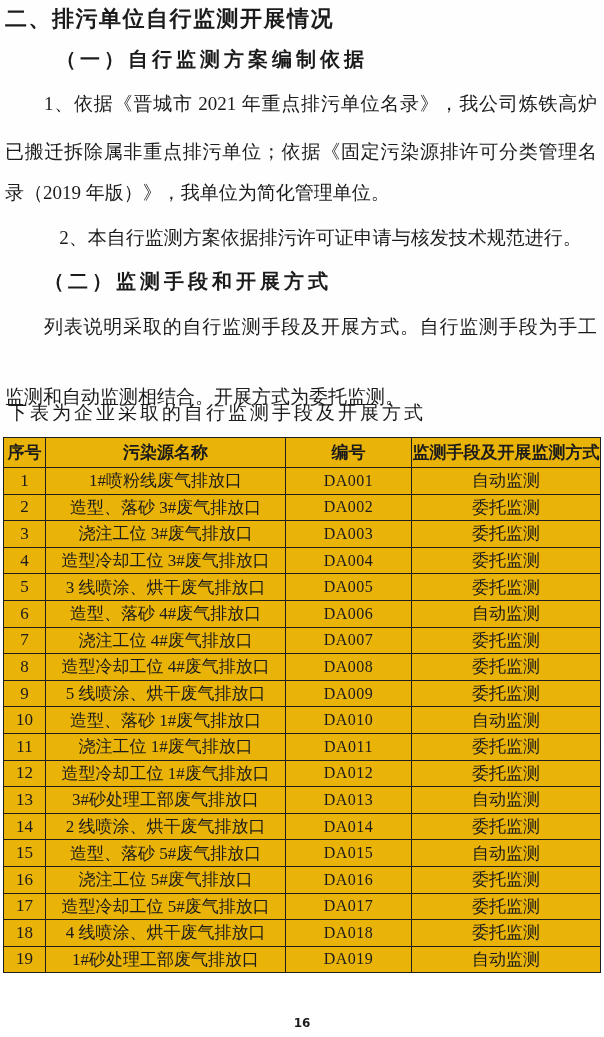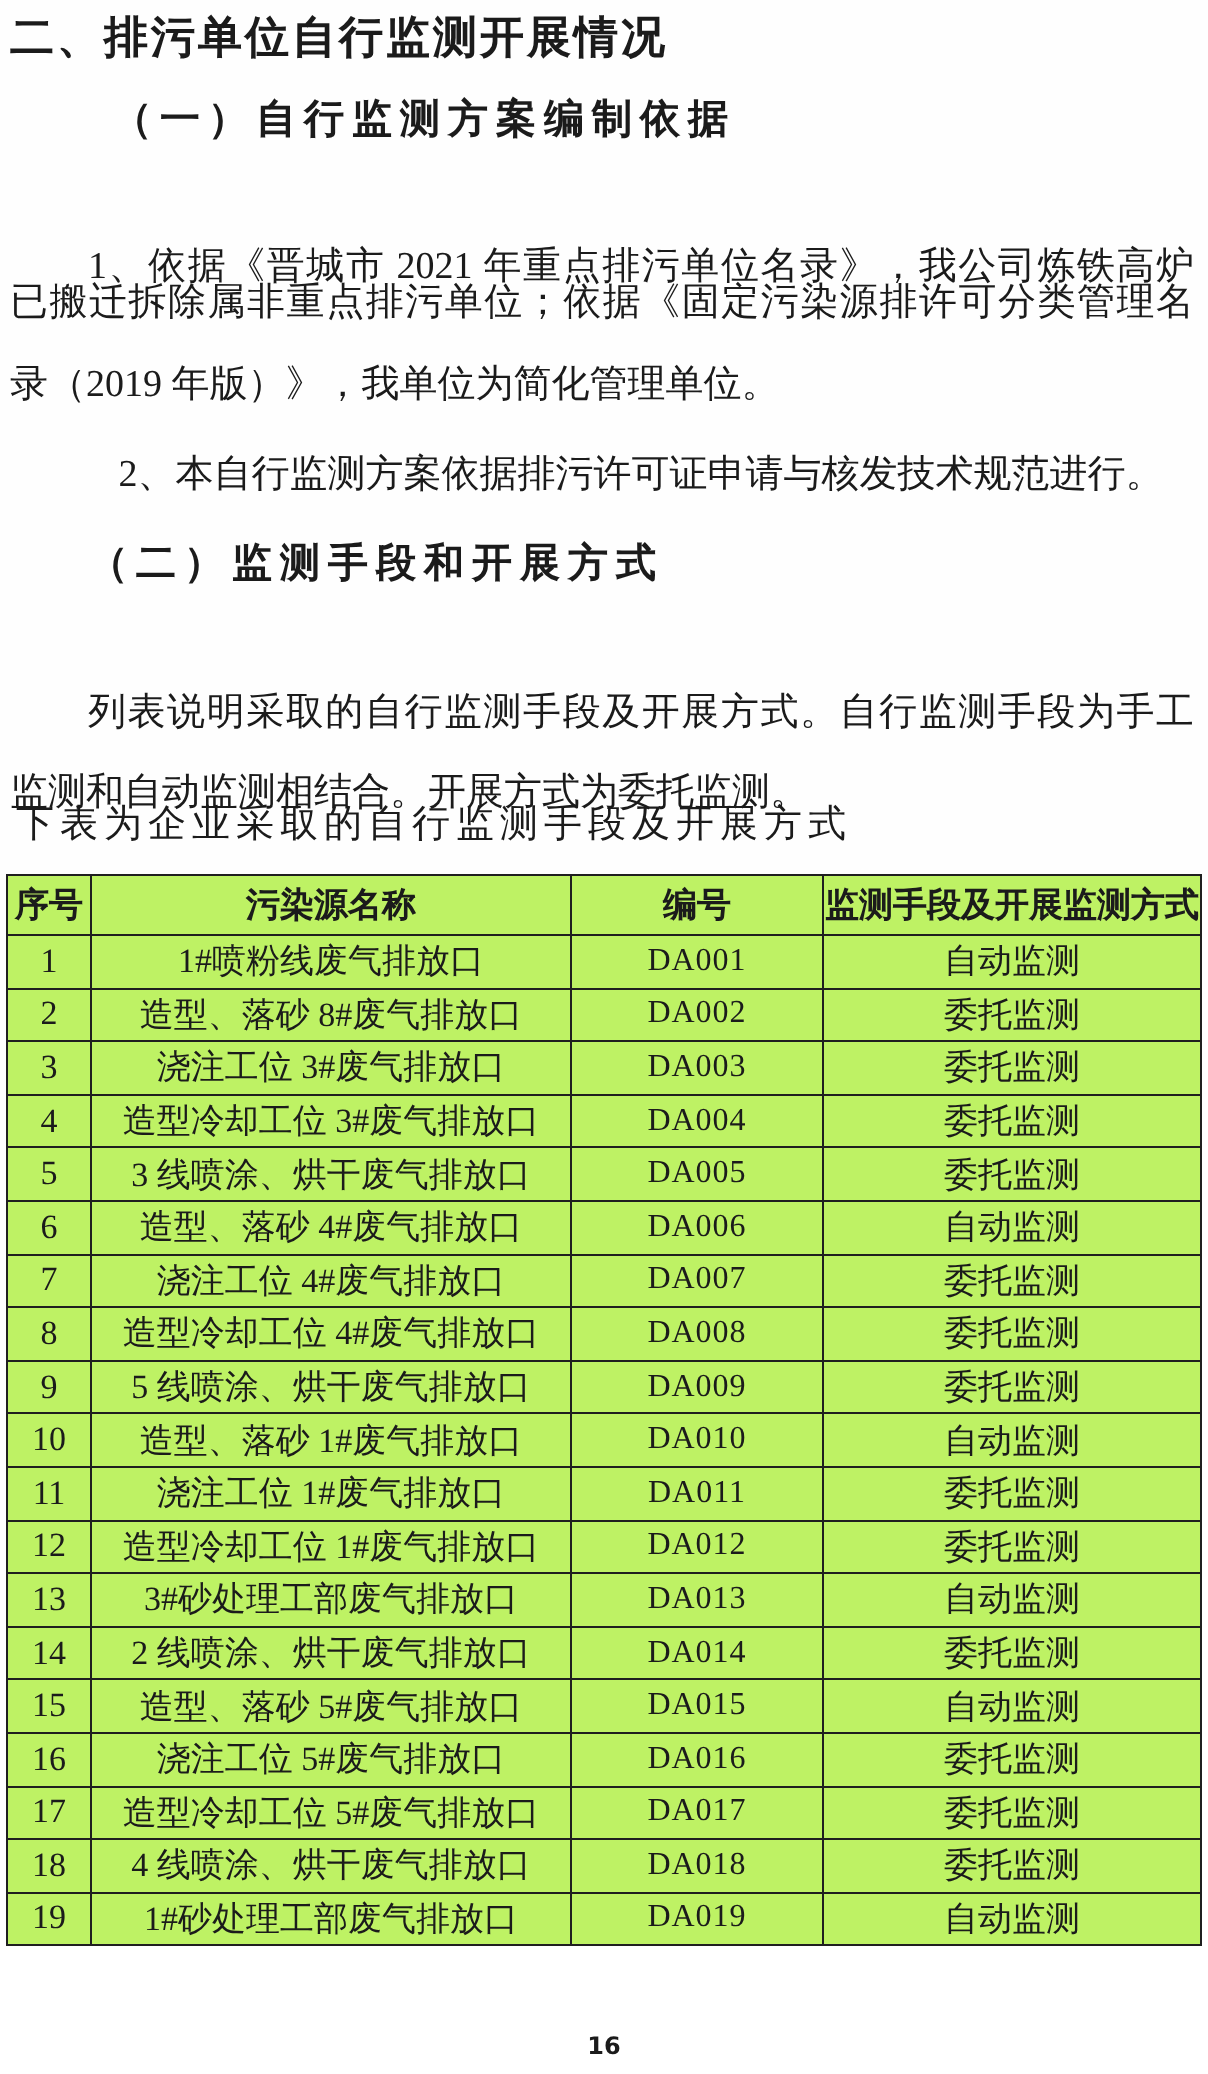--- a/index.html
+++ b/index.html
@@ -25,34 +25,34 @@
     white-space:nowrap;
   }
   .h1{top:46px;margin-left:12px;}
   .h2{top:268px;text-align:center;}
 
   .tline{
     position:absolute;left:5px;width:592px;
     font-size:19px;line-height:24px;
     box-sizing:border-box;
   }
-  .indent{padding-left:39px;margin-top:30px;}
+  .indent{padding-left:39px;}
   .stretch{text-align:justify;text-align-last:justify;}
   .l1{top:92px;}
   .l2{top:140px;font-family:Liberation Serif, serif;}
   .l3{top:181px;}
   .p2{top:226px;padding-left:39px;text-align:center;}
   .l4{top:315px;}
   .l5{top:360px;margin-top:25px;}
   .intro{top:401px;left:8px;letter-spacing:3px;}
 
   table.mon{
     position:absolute;left:3px;top:437px;width:597px;
     border-collapse:collapse;table-layout:fixed;
-    background:#bef264;
+    background:#eab308;
   }
   table.mon th,table.mon td{
     border:1.5px solid #1f1f1f;
     text-align:center;vertical-align:middle;
     white-space:nowrap;overflow:hidden;
     padding:0;
   }
   table.mon th{
     height:29px;font-size:17px;font-weight:700;
   }
@@ -107,21 +107,21 @@
     </thead>
     <tbody>
         <tr>
           <td>1</td>
           <td>1#喷粉线废气排放口</td>
           <td class="code">DA001</td>
           <td>自动监测</td>
         </tr>
         <tr>
           <td>2</td>
-          <td>造型、落砂 8#废气排放口</td>
+          <td>造型、落砂 3#废气排放口</td>
           <td class="code">DA002</td>
           <td>委托监测</td>
         </tr>
         <tr>
           <td>3</td>
           <td>浇注工位 3#废气排放口</td>
           <td class="code">DA003</td>
           <td>委托监测</td>
         </tr>
         <tr>

